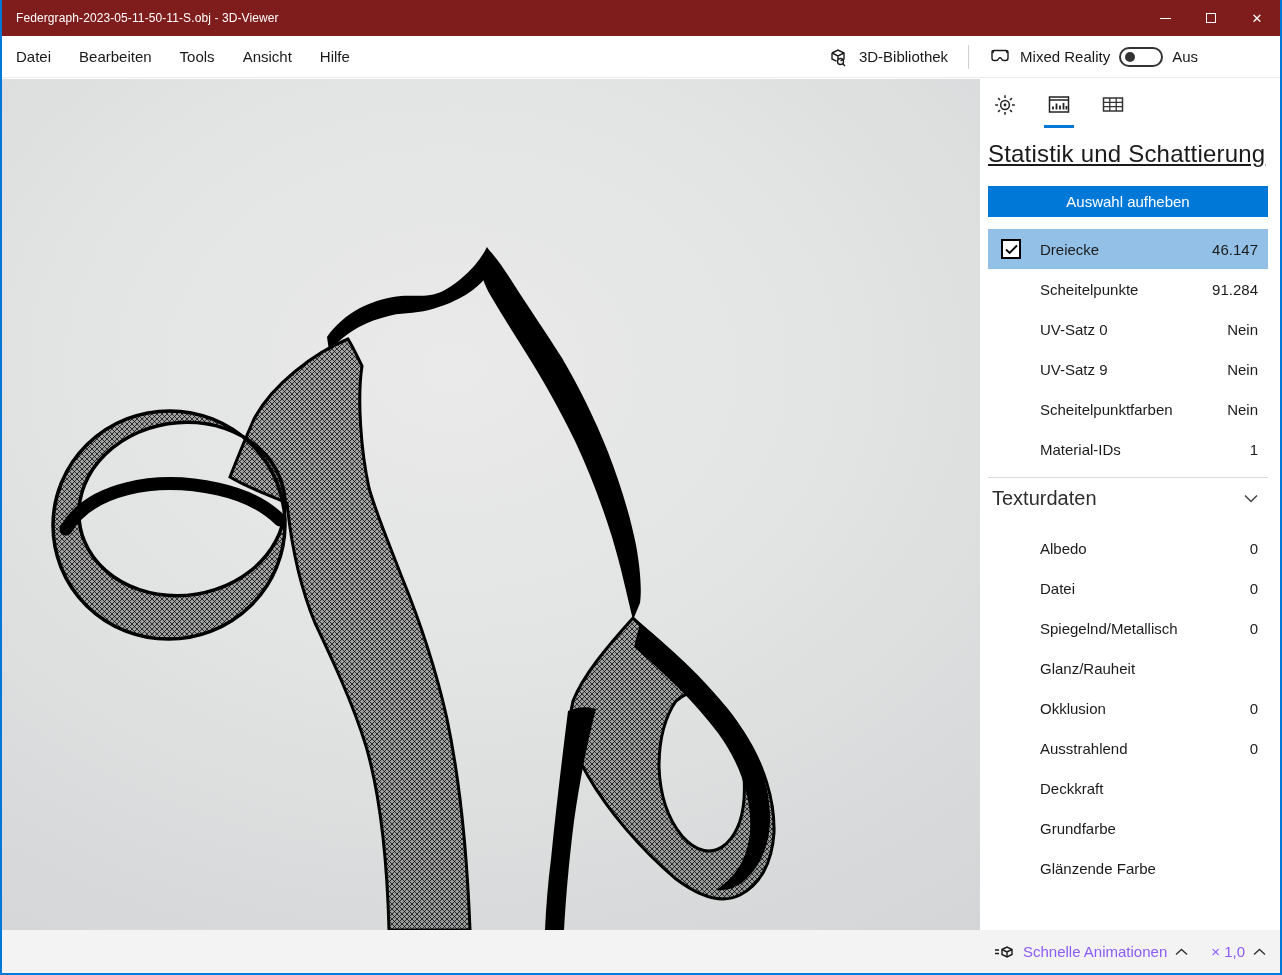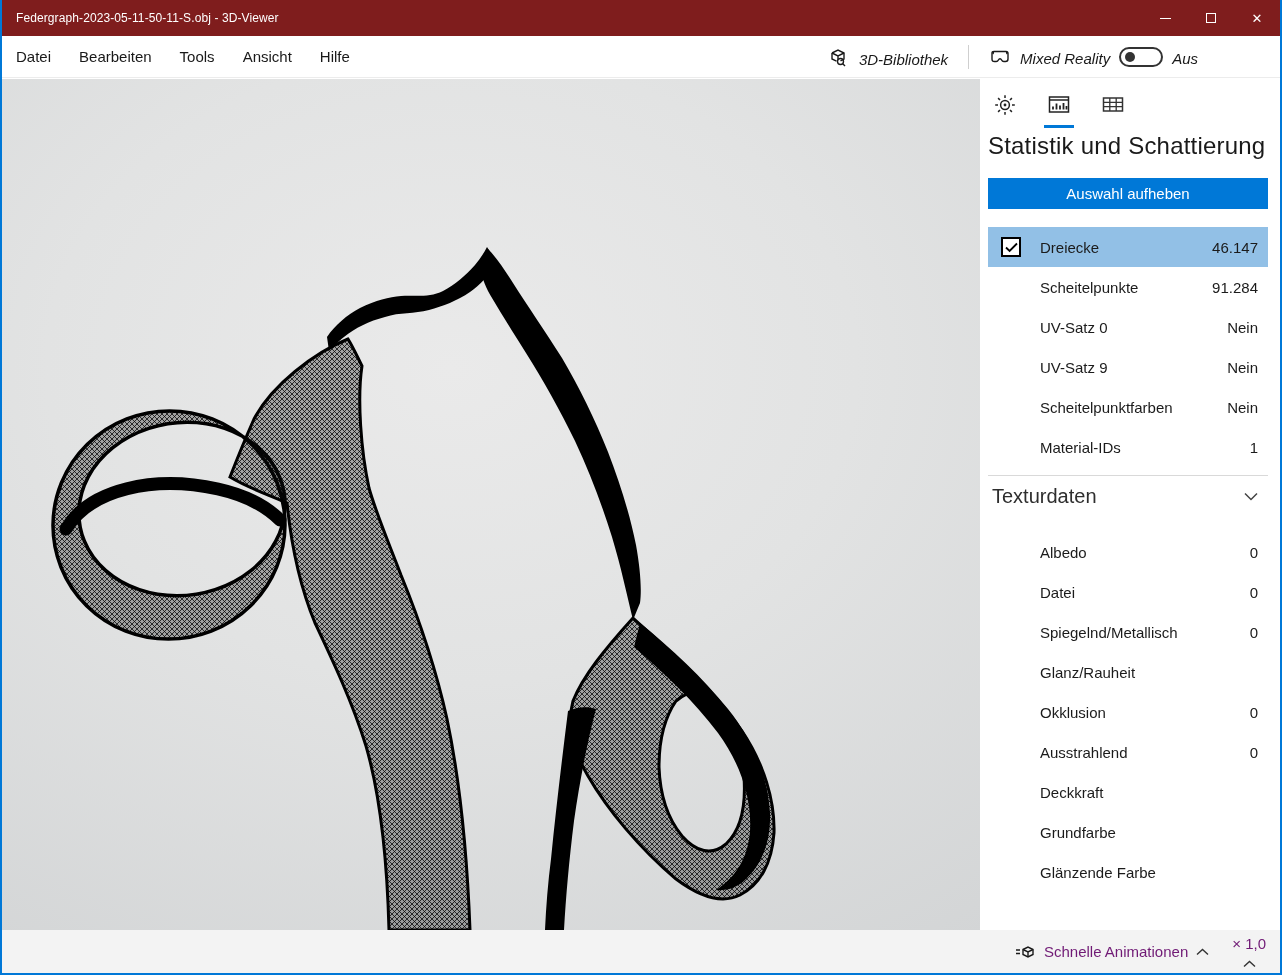--- a/index.html
+++ b/index.html
@@ -18,60 +18,60 @@
   .cap .max-glyph { display:block; width:10px; height:10px; border:1px solid #fff; }
   .cap .close-glyph { font-size:13px; line-height:1; }
 
   
   .menubar { position:absolute; left:0; top:36px; right:0; height:42px; background:#fff;
              border-bottom:1px solid #ececec; display:flex; align-items:center; font-size:15px; color:#191919; }
   .menu-left { display:flex; align-items:center; padding-left:14px; }
   .menu-item { padding:0 14px; height:58px; display:flex; align-items:center; cursor:default; }
   .menu-item:first-child { padding-left:0; }
   .menu-right { margin-left:auto; display:flex; align-items:center; gap:14px; padding-right:82px; }
-  .lib-btn, .mr-group { display:flex; align-items:flex-end; gap:9px;font-style:italic; }
+  .lib-btn, .mr-group { display:flex; align-items:center; gap:9px; }
   .menu-sep { width:1px; height:24px; background:#cfcfcf; margin:0 6px; }
   .toggle { width:44px; height:20px; border:2px solid #333; border-radius:10px; position:relative; }
   .toggle .knob { position:absolute; left:4px; top:3px; width:10px; height:10px; border-radius:50%; background:#333; }
   .icon-stroke { stroke:#1a1a1a; fill:none; stroke-width:1.4; }
 
   
   .main { position:absolute; left:0; top:79px; right:0; height:851px; display:flex; }
   .viewport { position:relative; width:978px; height:851px;
               background: radial-gradient(ellipse 900px 700px at 46% 34%, #eaeaea 0%, #e2e3e3 45%, #d3d5d6 100%); }
   .viewport svg { position:absolute; inset:0; }
 
   
   .panel { position:relative; width:300px; height:851px; background:#fff; overflow:hidden;
            padding:12px 12px 0 8px; color:#1b1b1b; }
   .tabs { display:flex; align-items:flex-start; gap:24px; height:40px; padding-left:2px; }
   .tab { position:relative; width:30px; display:flex; flex-direction:column; align-items:center; padding-top:2px; }
   .tab .underline { margin-top:8px; width:30px; height:3px; background:transparent; }
   .tab.active .underline { background:#0078d7; }
-  .panel-title { font-size:24px; font-weight:300; color:#1a1a1a; margin-top:1px; letter-spacing:0.2px; }
+  .panel-title { font-size:24px; font-weight:300; color:#1a1a1a; margin-top:9px; letter-spacing:0.2px;text-decoration:underline; }
   .deselect-btn { display:block; width:100%; height:31px; margin-top:18px; background:#0078d7; color:#fff;
                   border:none; font-size:15px; font-family:"Liberation Sans",sans-serif; cursor:pointer; }
   .section-header { display:flex; align-items:center; justify-content:space-between;
                     margin-top:30px; height:36px; padding:0 10px 0 4px; }
   .section-title { font-size:20px; font-weight:400; color:#2e2e2e; }
-  .rows { margin-top:18px; }
+  .rows { margin-top:12px; }
   .row { position:relative; height:40px; display:flex; align-items:center;
          padding:0 10px 0 52px; font-size:15px; }
   .row .row-value { margin-left:auto; }
   .row.highlighted { background:#92c0e6; }
   .checkbox { position:absolute; left:13px; top:10px; width:20px; height:20px;
               border:2px solid #000; background:#fff; display:flex; align-items:center; justify-content:center; }
   .divider { height:1px; background:#d9d9d9; margin-top:8px; }
   .chev { display:block; }
 
   
   .statusbar { position:absolute; left:0; right:0; bottom:0; height:45px; background:#f3f3f3;
-               border-bottom:2px solid #0078d7; font-size:15px; color:#701a75;text-decoration:underline; }
+               border-bottom:2px solid #0078d7; font-size:15px; color:#8b5cf6;text-decoration:underline; }
   .status-right { position:absolute; right:14px; top:0; height:43px; display:flex; align-items:center; gap:9px; }
-  .speed-group { display:flex; align-items:center; gap:8px; margin-left:14px;flex-direction:column; }
+  .speed-group { display:flex; align-items:center; gap:8px; margin-left:14px; }
 </style>
 </head>
 <body>
 
 <div id="window">
 
   <div class="titlebar">
     <span class="title">Federgraph-2023-05-11-50-11-S.obj - 3D-Viewer</span>
     <div class="caption-buttons">
       <div class="cap">

